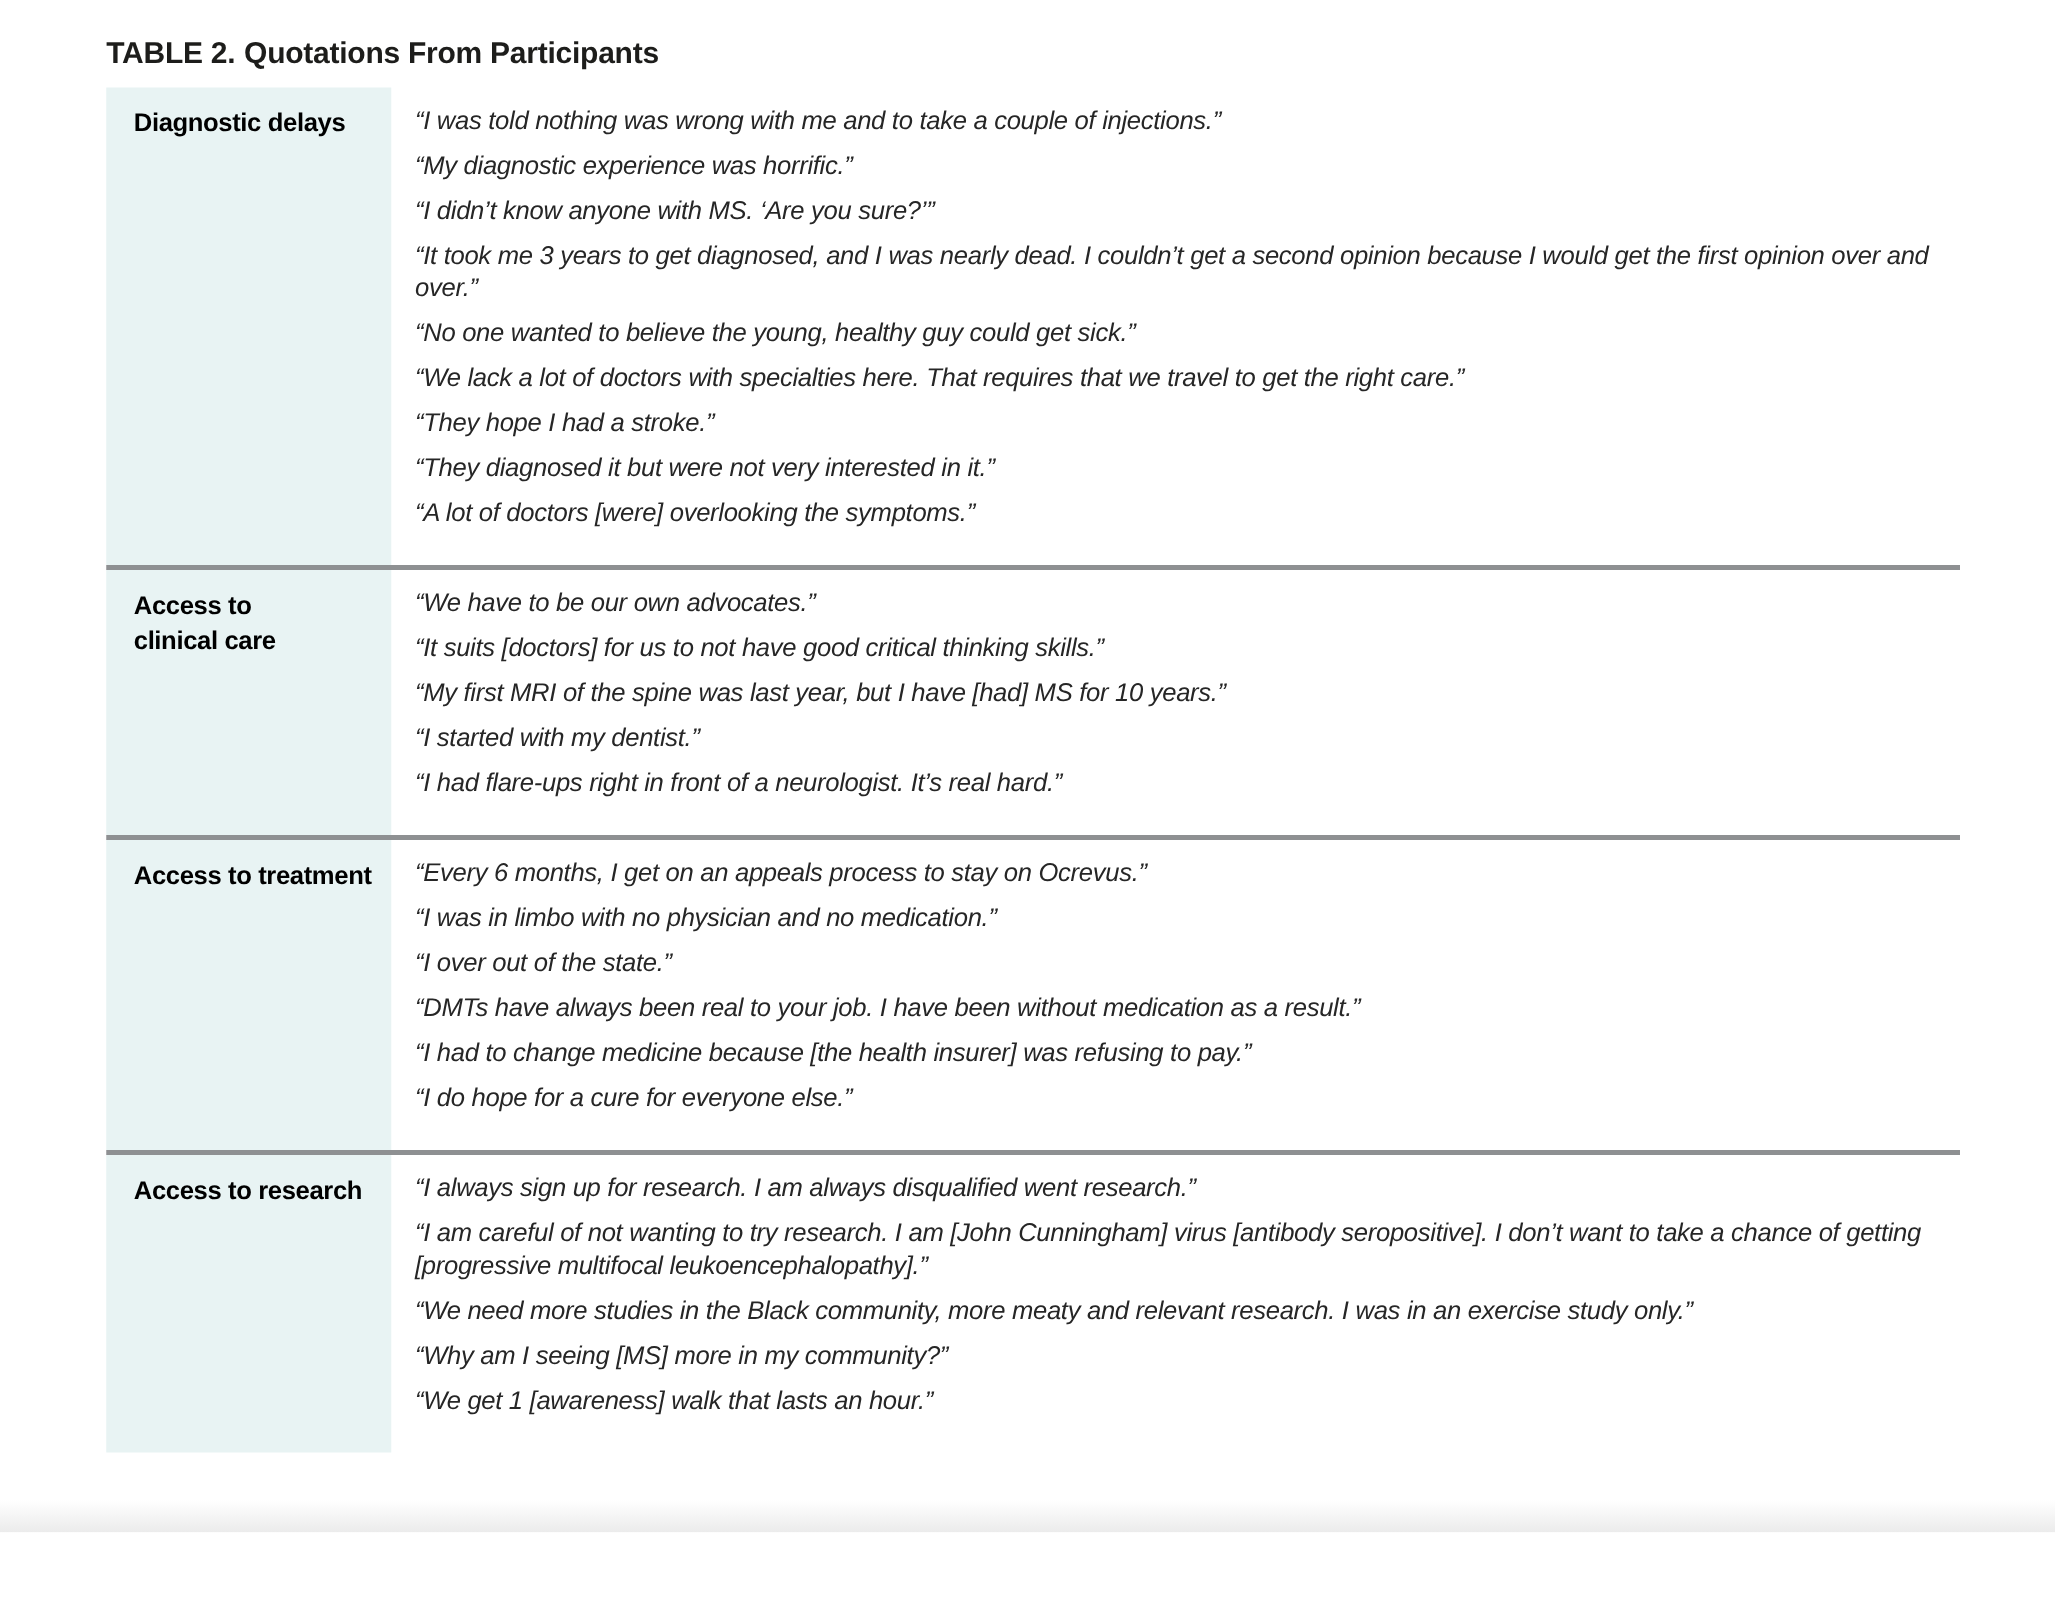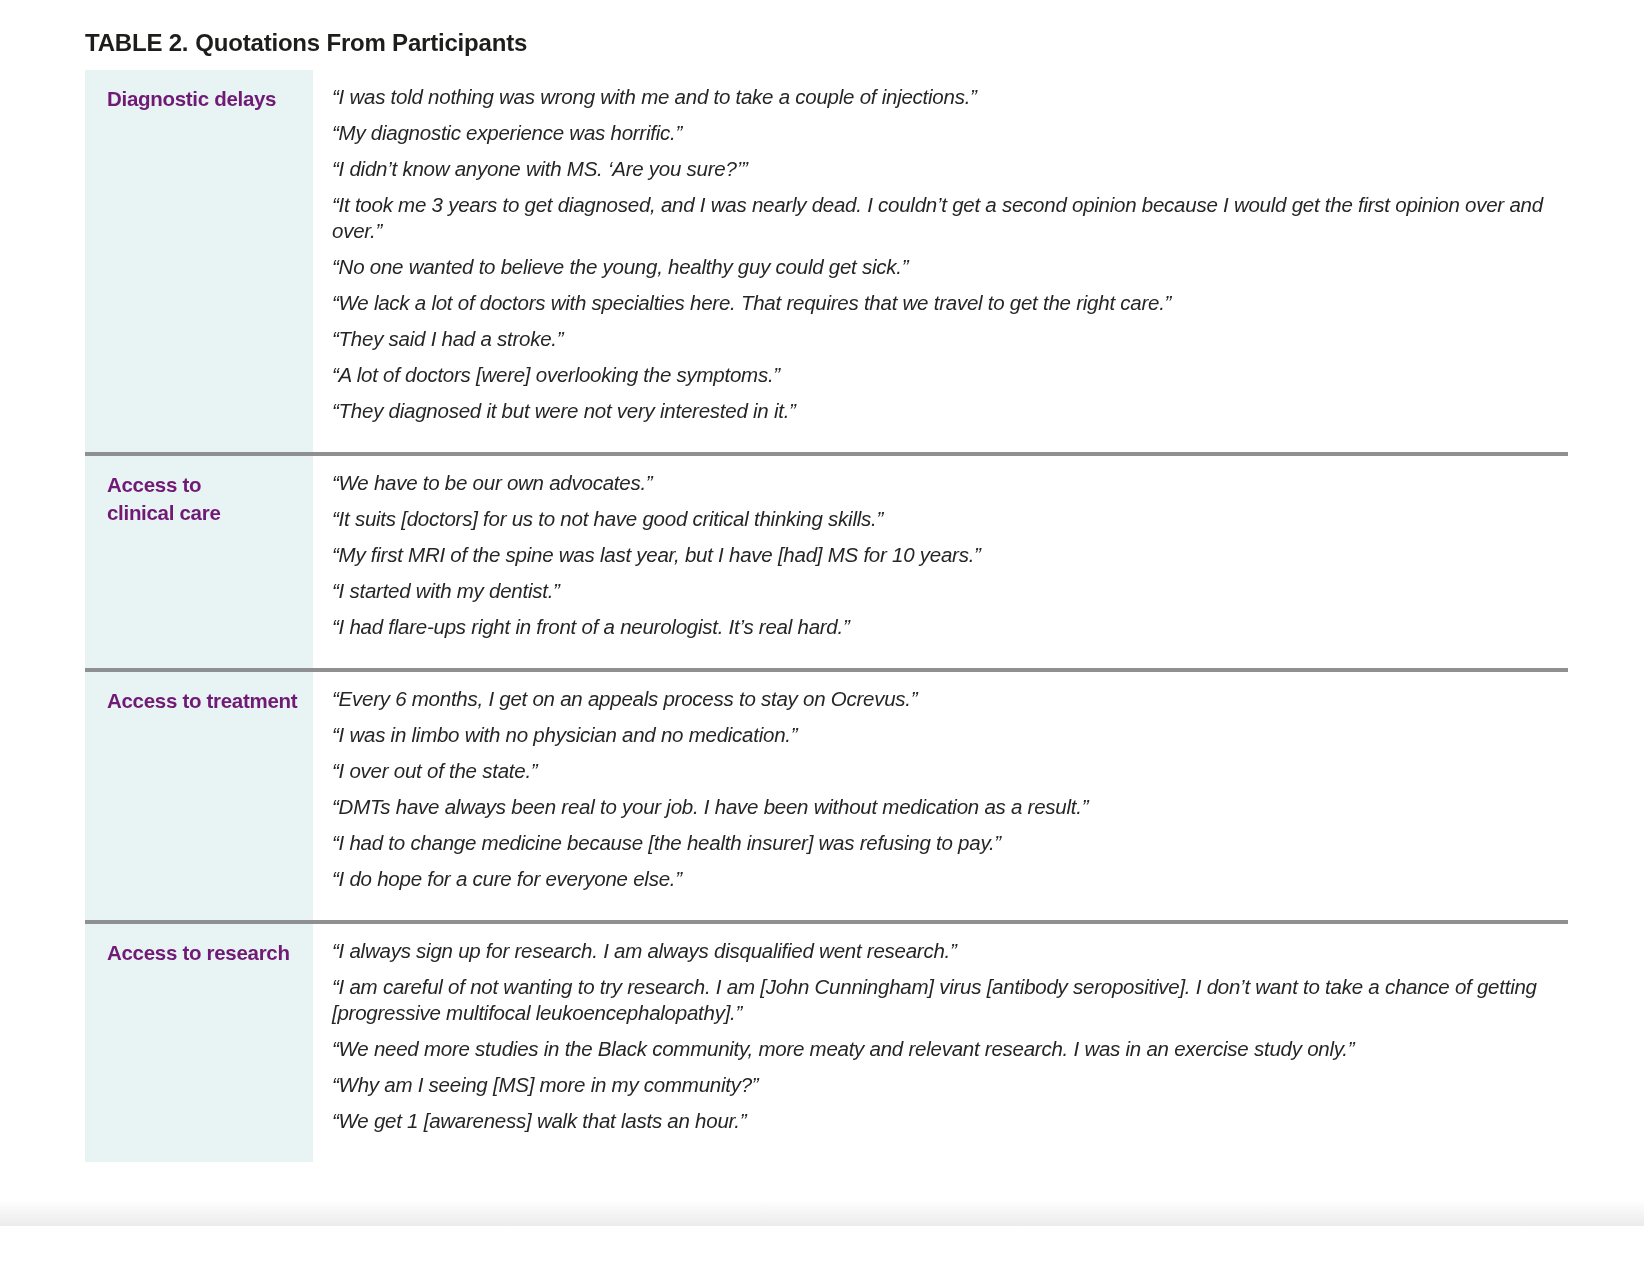--- a/index.html
+++ b/index.html
@@ -33,21 +33,21 @@
     width: 1483px;
   }
   .section { display: flex; align-items: stretch; }
   .cat-cell {
     width: 228px;
     min-width: 228px;
     background: #e8f3f3;
     padding: 15px 8px 0 22px;
   }
   .cat-line {
-    color: #701a75;
+    color: #000000;
     font-weight: bold;
     font-size: 20.5px;
     line-height: 28px;
     letter-spacing: -0.3px;
     white-space: nowrap;
   }
   .quote-cell {
     flex: 1;
     padding: 14px 4px 28px 19px;
     font-style: italic;
@@ -94,23 +94,23 @@
         <div class="cat-cell">
           <div class="cat-line">Diagnostic delays</div>
         </div>
         <div class="quote-cell">
           <p class="quote">“I was told nothing was wrong with me and to take a couple of injections.”</p>
           <p class="quote">“My diagnostic experience was horrific.”</p>
           <p class="quote">“I didn’t know anyone with MS. ‘Are you sure?’”</p>
           <p class="quote">“It took me 3 years to get diagnosed, and I was nearly dead. I couldn’t get a second opinion because I would get the first opinion over and over.”</p>
           <p class="quote">“No one wanted to believe the young, healthy guy could get sick.”</p>
           <p class="quote">“We lack a lot of doctors with specialties here. That requires that we travel to get the right care.”</p>
-          <p class="quote">“They said I had a stroke.”</p>
+          <p class="quote">“They hope I had a stroke.”</p>
+          <p class="quote">“They diagnosed it but were not very interested in it.”</p>
           <p class="quote">“A lot of doctors [were] overlooking the symptoms.”</p>
-          <p class="quote">“They diagnosed it but were not very interested in it.”</p>
         </div>
       </div>
       <div class="divider"></div>
       <div class="section">
         <div class="cat-cell">
           <div class="cat-line">Access to</div>
           <div class="cat-line">clinical care</div>
         </div>
         <div class="quote-cell">
           <p class="quote">“We have to be our own advocates.”</p>

